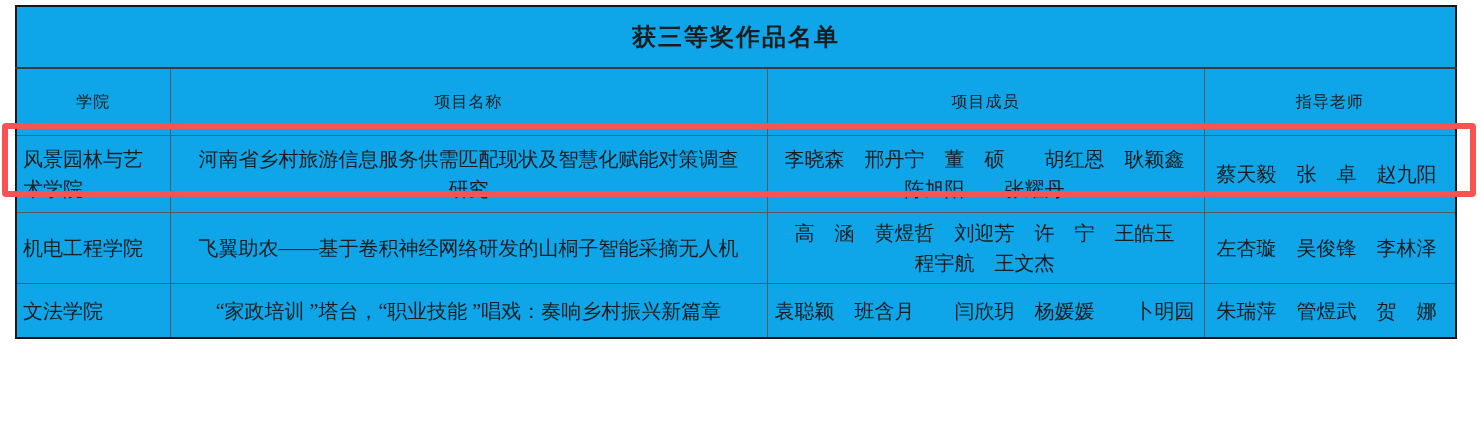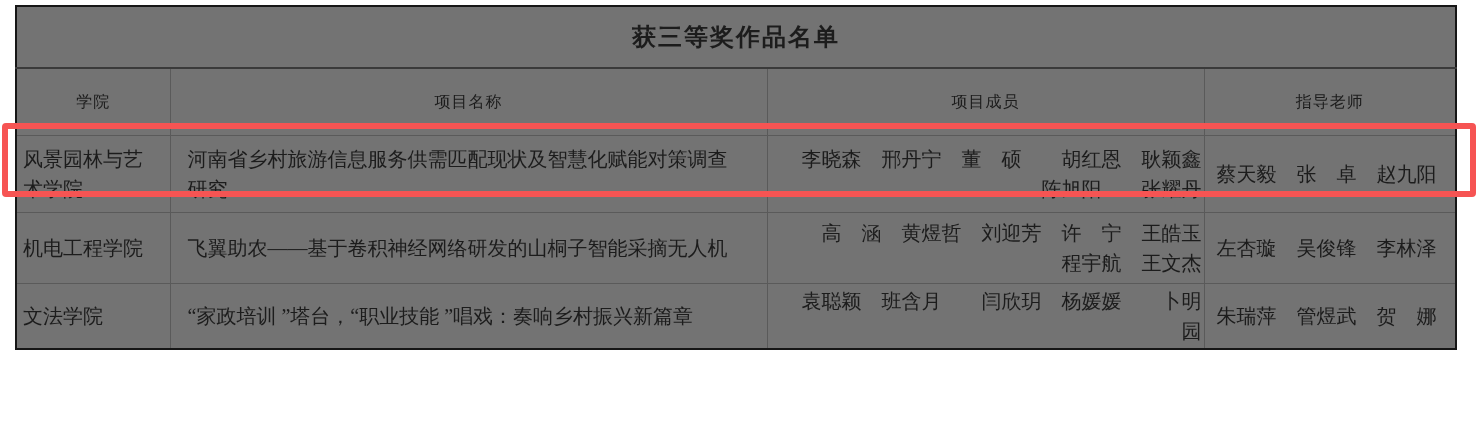--- a/index.html
+++ b/index.html
@@ -11,21 +11,21 @@
     background: #ffffff;
     overflow: hidden;
   }
   table.awards {
     position: absolute;
     left: 15px;
     top: 5px;
     width: 1440px;
     border-collapse: collapse;
     table-layout: fixed;
-    background: #737373;
+    background: #0ea5e9;
   }
   table.awards, table.awards td, table.awards th {
     border: 1.5px solid #5a5a5a;
   }
   table.awards { border: 2px solid #161616; }
   tr.title-row td {
     border-bottom: 2px solid #3a3a3a;
     height: 58px;
     text-align: center;
     vertical-align: middle;
@@ -42,22 +42,22 @@
     font-size: 16px;
     letter-spacing: 1px;
   }
   td.cell {
     font-size: 20px;
     line-height: 1.5;
     vertical-align: middle;
     white-space: pre-wrap;
   }
   td.col-college { text-align: left; padding: 2px 6px; }
-  td.col-project { text-align: left; padding: 2px 17px; }
-  td.col-members { text-align: right; padding: 2px 2px 2px 20px; }
+  td.col-project { text-align: center; padding: 2px 4px; }
+  td.col-members { text-align: center; padding: 2px 2px 2px 0; }
   td.col-advisors { text-align: left; padding: 2px 4px 2px 12px; }
   tr.row-0 td { height: 72px; }
   tr.row-1 td { height: 66px; }
   tr.row-2 td { height: 73px; }
   tr.row-3 td { height: 49px; }
   .highlight-box {
     position: absolute;
     left: 2px;
     top: 123px;
     width: 1474px;

